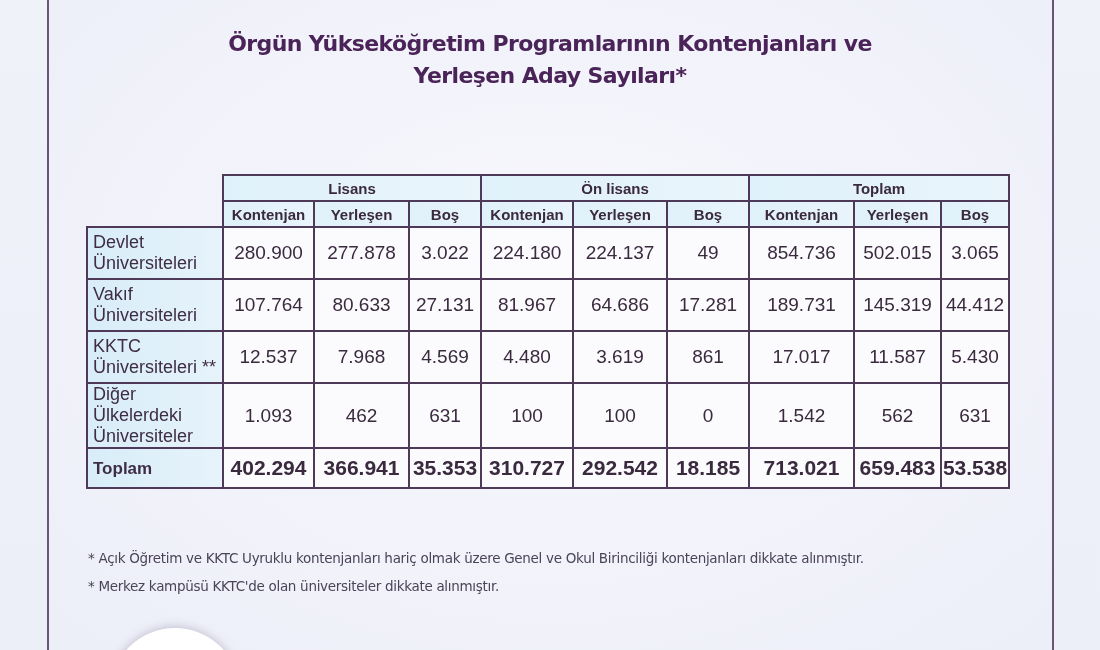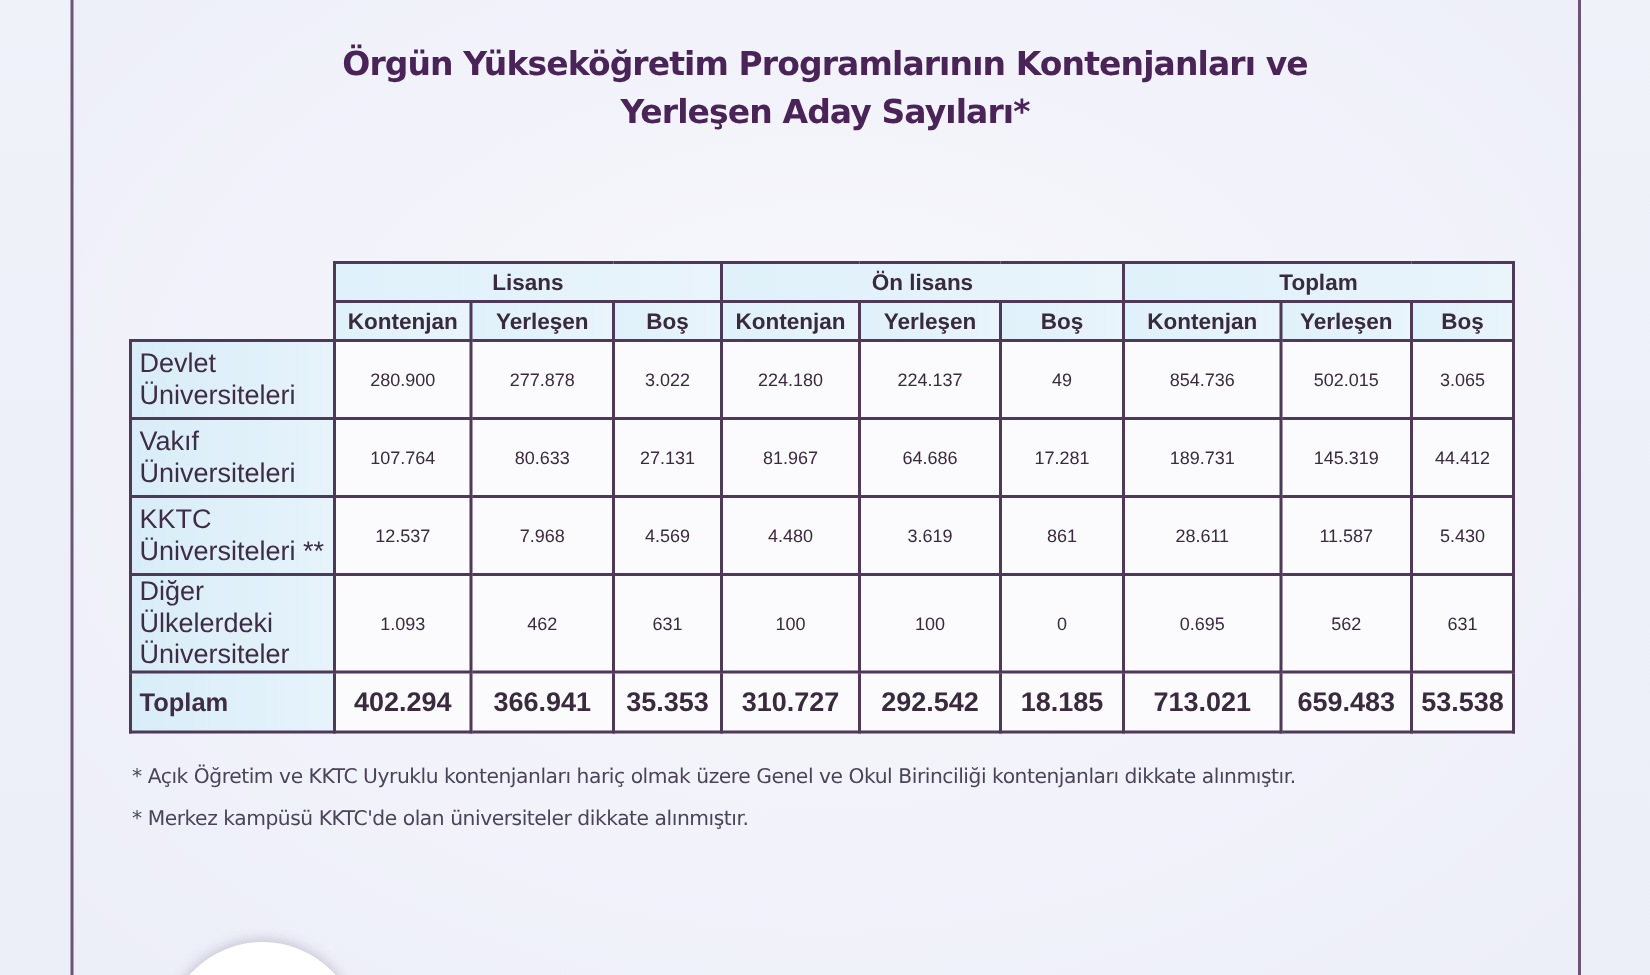--- a/index.html
+++ b/index.html
@@ -74,34 +74,34 @@
   table.data .row-label {
     text-align: left;
     padding-left: 5px;
     line-height: 21px;
     background: linear-gradient(90deg, #d8edf8 0%, #e6f3fb 100%);
     font-size: 18px;
     color: #3f2d45;
   }
   table.data td.num {
     background: #fbfbfe;
-    font-size: 12px;
+    font-size: 19px;
   }
   table.data tr.total td {
     font-weight: bold;
-    font-size: 18px;
+    font-size: 21px;
     height: 38px;
   }
   table.data tr.total td.row-label {
     font-size: 17px;
   }
   .notes {
     position: absolute;
     left: 88px;
-    top: 510px;
+    top: 550px;
     font-family: "DejaVu Sans", sans-serif;
     font-size: 13.5px;
     color: #4b4458;
     letter-spacing: -0.3px;
   }
   .notes p { margin: 0 0 12px 0; line-height: 16px; }
 
   .circle {
     position: absolute;
     left: 110px;
@@ -192,37 +192,37 @@
       <td class="row-label">
         <div>KKTC</div>
         <div>Üniversiteleri **</div>
       </td>
       <td class="num">12.537</td>
       <td class="num">7.968</td>
       <td class="num">4.569</td>
       <td class="num">4.480</td>
       <td class="num">3.619</td>
       <td class="num">861</td>
-      <td class="num">28.611</td>
+      <td class="num">17.017</td>
       <td class="num">11.587</td>
       <td class="num">5.430</td>
     </tr>
     <tr style="height:62px">
       <td class="row-label">
         <div>Diğer</div>
         <div>Ülkelerdeki</div>
         <div>Üniversiteler</div>
       </td>
       <td class="num">1.093</td>
       <td class="num">462</td>
       <td class="num">631</td>
       <td class="num">100</td>
       <td class="num">100</td>
       <td class="num">0</td>
-      <td class="num">0.695</td>
+      <td class="num">1.542</td>
       <td class="num">562</td>
       <td class="num">631</td>
     </tr>
     <tr class="total">
       <td class="row-label">Toplam</td>
       <td class="num">402.294</td>
       <td class="num">366.941</td>
       <td class="num">35.353</td>
       <td class="num">310.727</td>
       <td class="num">292.542</td>

